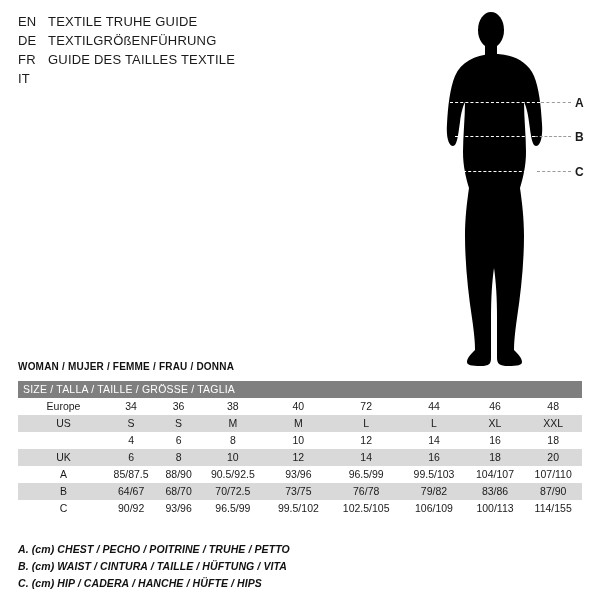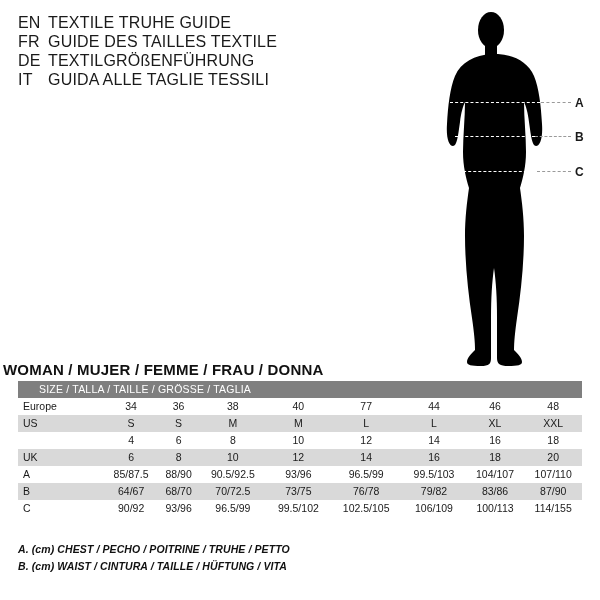--- a/index.html
+++ b/index.html
@@ -24,21 +24,21 @@
   .lang-block {
     position: absolute;
     left: 18px;
     top: 14px;
     width: 320px;
   }
   .lang-row {
     display: flex;
     align-items: baseline;
     height: 19px;
-    font-size: 16px;
+    font-size: 13px;
     letter-spacing: .2px;
   }
   .lang-code {
     width: 30px;
     flex: 0 0 30px;
     color: #1a1a1a;
   }
   .lang-text {
     color: #1a1a1a;
     white-space: nowrap;
@@ -63,23 +63,23 @@
   .measure-label {
     position: absolute;
     font-size: 12px;
     color: #1a1a1a;
     font-weight: 700;
   }
 
   
   .woman-title {
     position: absolute;
-    left: 3px;
+    left: 18px;
     top: 361px;
-    font-size: 15px;
+    font-size: 10px;
     font-weight: 700;
     letter-spacing: .2px;
     color: #111;
   }
 
   
   .size-table {
     position: absolute;
     left: 18px;
     top: 381px;
@@ -89,30 +89,30 @@
     color: #1a1a1a;
   }
   .size-table td, .size-table th {
     padding: 0;
     height: 17px;
     line-height: 17px;
     text-align: center;
     font-weight: 400;
   }
   .size-table .rowhead {
-    text-align: left;
+    text-align: center;
     padding-left: 5px;
     width: 86px;
   }
   .row-header td {
     background: #7f7f7f;
     color: #ffffff;
     font-size: 10.5px;
     text-align: left;
-    padding-left: 21px;
+    padding-left: 5px;
     font-weight: 400;
     letter-spacing: .2px;
   }
   .row-alt td { background: #d9d9d9; }
   .row-plain td { background: #ffffff; }
 
   
   .notes {
     position: absolute;
     left: 18px;
@@ -133,30 +133,29 @@
 <body>
 
 <div id="page">
 
   <div class="lang-block">
     <div class="lang-row">
       <span class="lang-code">EN</span>
       <span class="lang-text">TEXTILE TRUHE GUIDE</span>
     </div>
     <div class="lang-row">
+      <span class="lang-code">DE</span>
+      <span class="lang-text">TEXTILGRÖßENFÜHRUNG</span>
+    </div>
+    <div class="lang-row">
       <span class="lang-code">FR</span>
       <span class="lang-text">GUIDE DES TAILLES TEXTILE</span>
     </div>
     <div class="lang-row">
-      <span class="lang-code">DE</span>
-      <span class="lang-text">TEXTILGRÖßENFÜHRUNG</span>
-    </div>
-    <div class="lang-row">
       <span class="lang-code">IT</span>
-      <span class="lang-text">GUIDA ALLE TAGLIE TESSILI</span>
     </div>
   </div>
 
   <div class="figure-wrap">
     <svg class="figure-svg" width="200" height="370" viewBox="0 0 200 370">
       <g fill="#000000">
 
         <ellipse cx="96" cy="24" rx="13" ry="18"></ellipse>
 
         <rect x="90" y="38" width="12" height="14"></rect>
@@ -216,21 +215,21 @@
       <tr class="row-header">
         <td colspan="9">SIZE / TALLA / TAILLE / GRÖSSE / TAGLIA</td>
       </tr>
 
       <tr class="row-plain">
         <td class="rowhead">Europe</td>
         <td>34</td>
         <td>36</td>
         <td>38</td>
         <td>40</td>
-        <td>77</td>
+        <td>72</td>
         <td>44</td>
         <td>46</td>
         <td>48</td>
       </tr>
 
       <tr class="row-alt">
         <td class="rowhead">US</td>
         <td>S</td>
         <td>S</td>
         <td>M</td>
@@ -299,15 +298,16 @@
         <td>106/109</td>
         <td>100/113</td>
         <td>114/155</td>
       </tr>
     </tbody>
   </table>
 
   <div class="notes">
     <div class="note-row">A. (cm) CHEST / PECHO / POITRINE / TRUHE / PETTO</div>
     <div class="note-row">B. (cm) WAIST / CINTURA / TAILLE / HÜFTUNG / VITA</div>
+    <div class="note-row">C. (cm) HIP / CADERA / HANCHE / HÜFTE / HIPS</div>
   </div>
 
 </div>
 
 </body></html>

